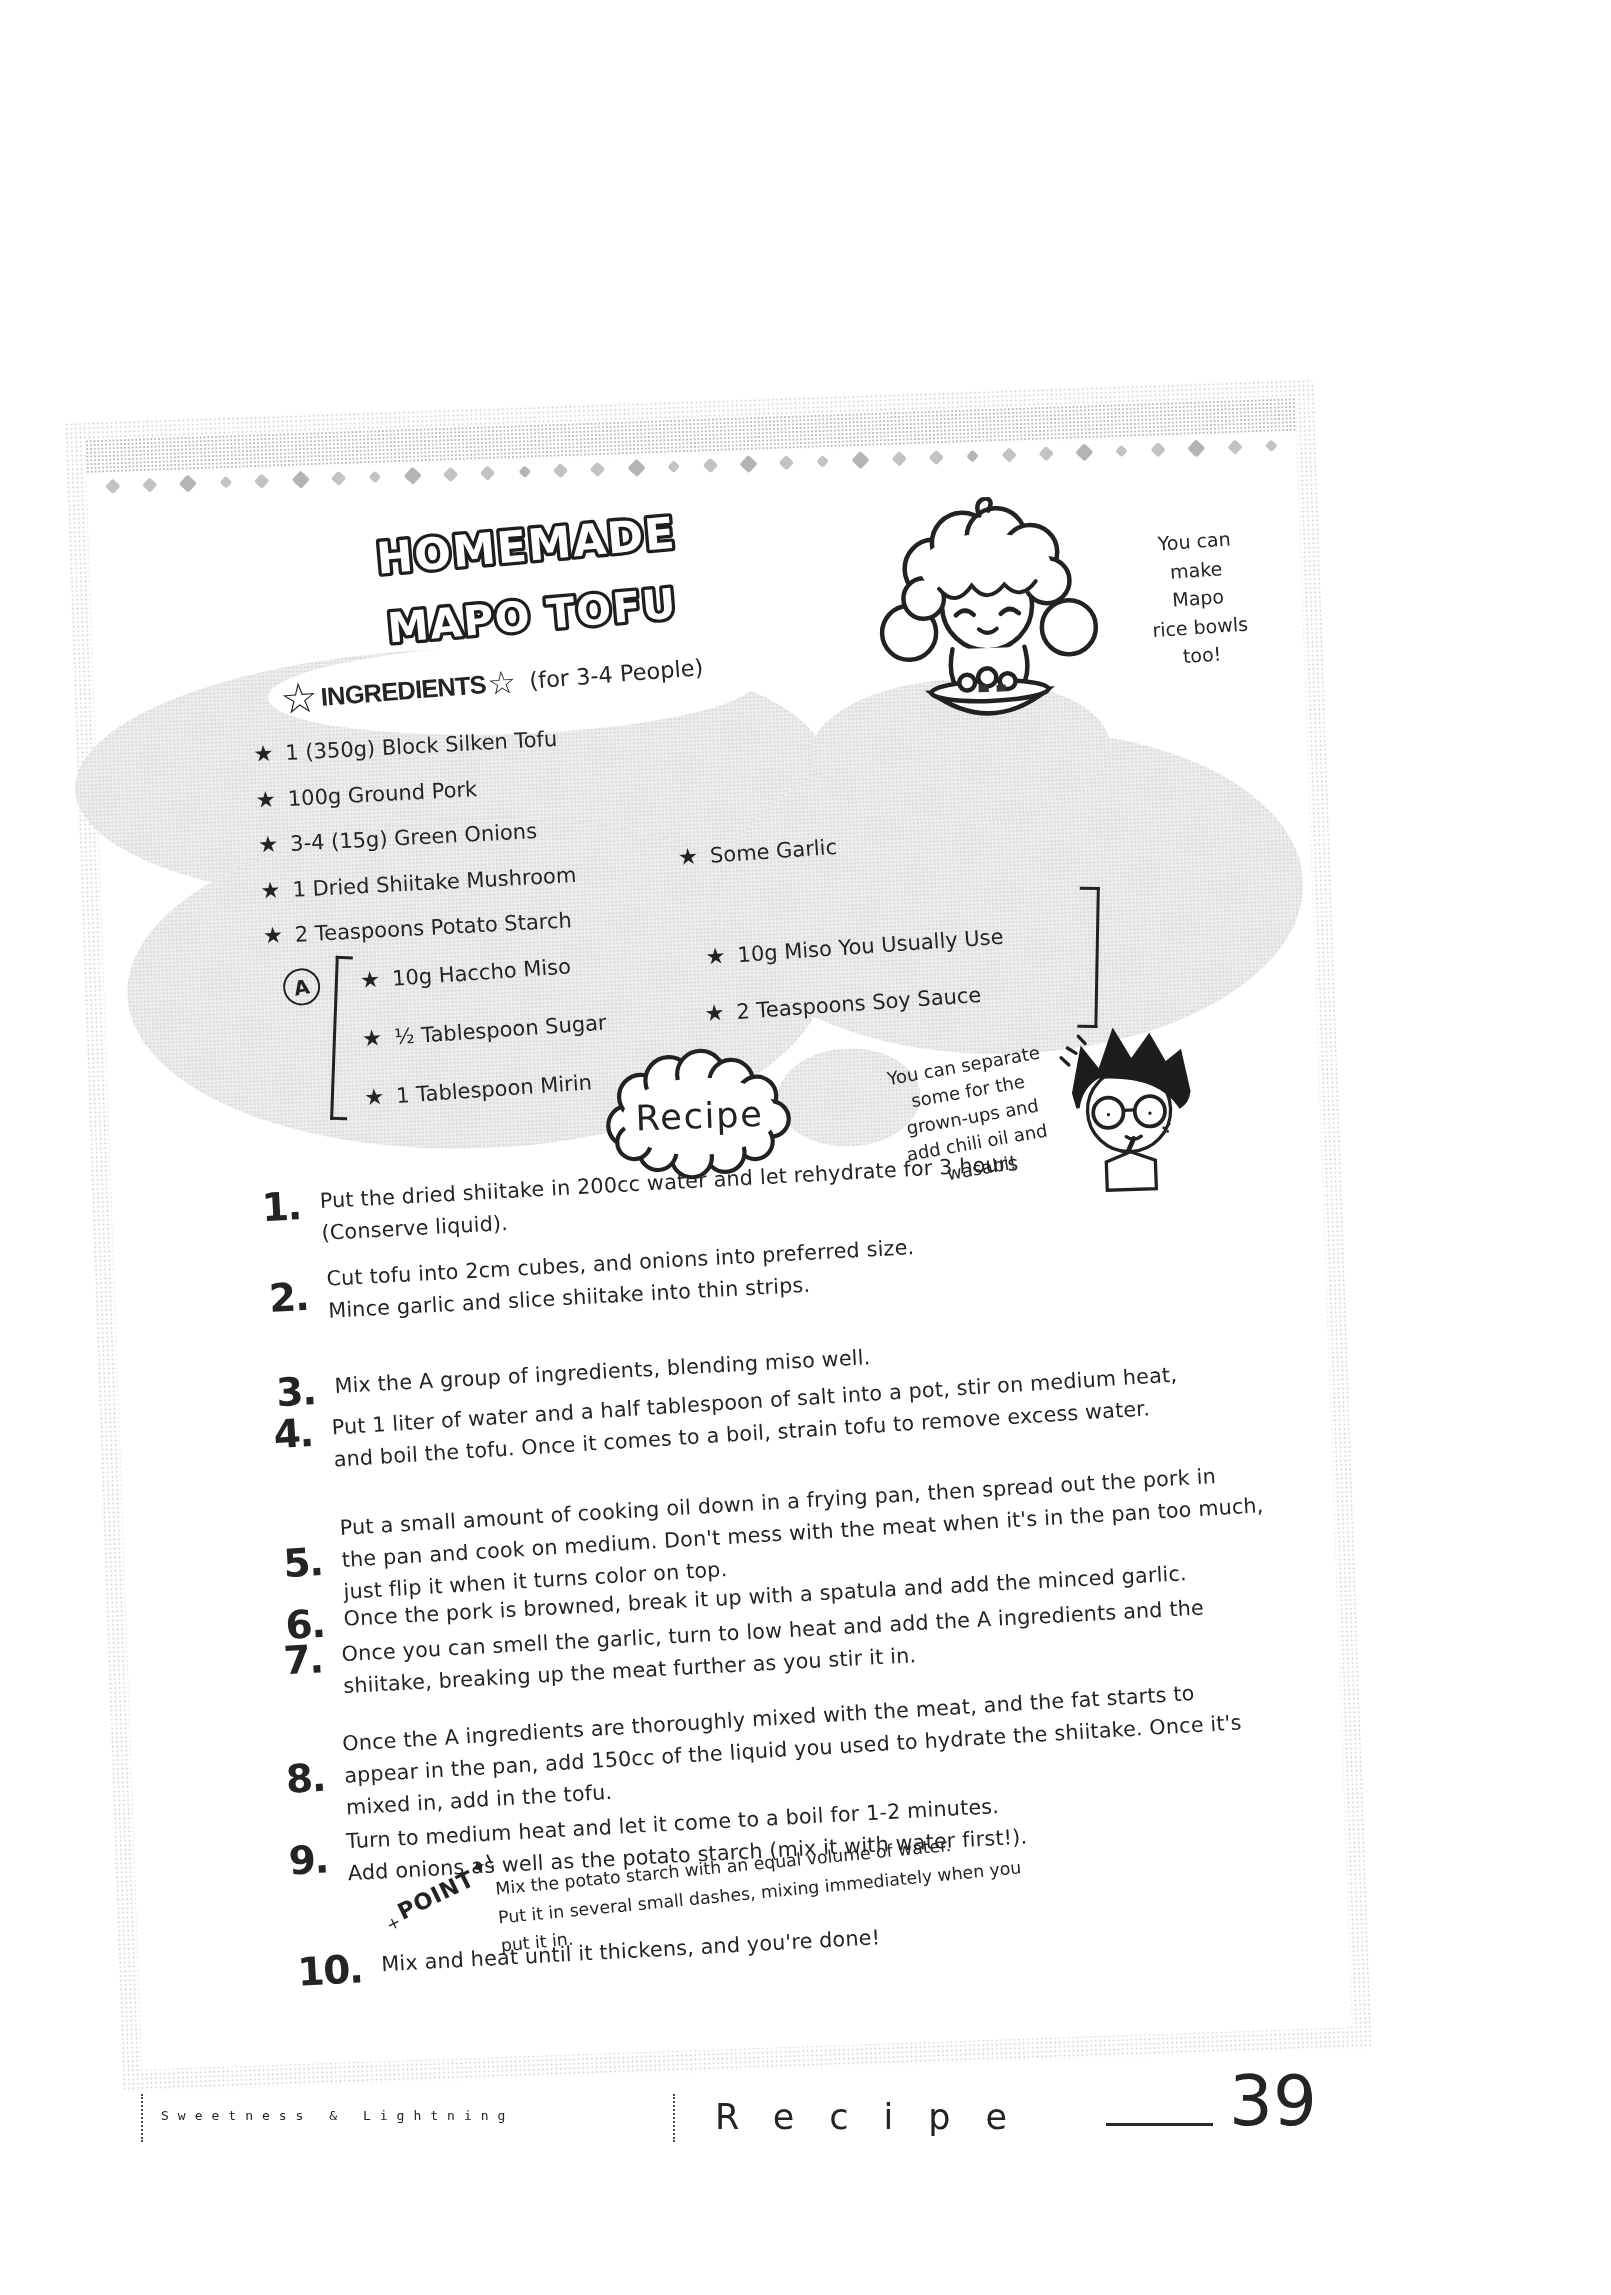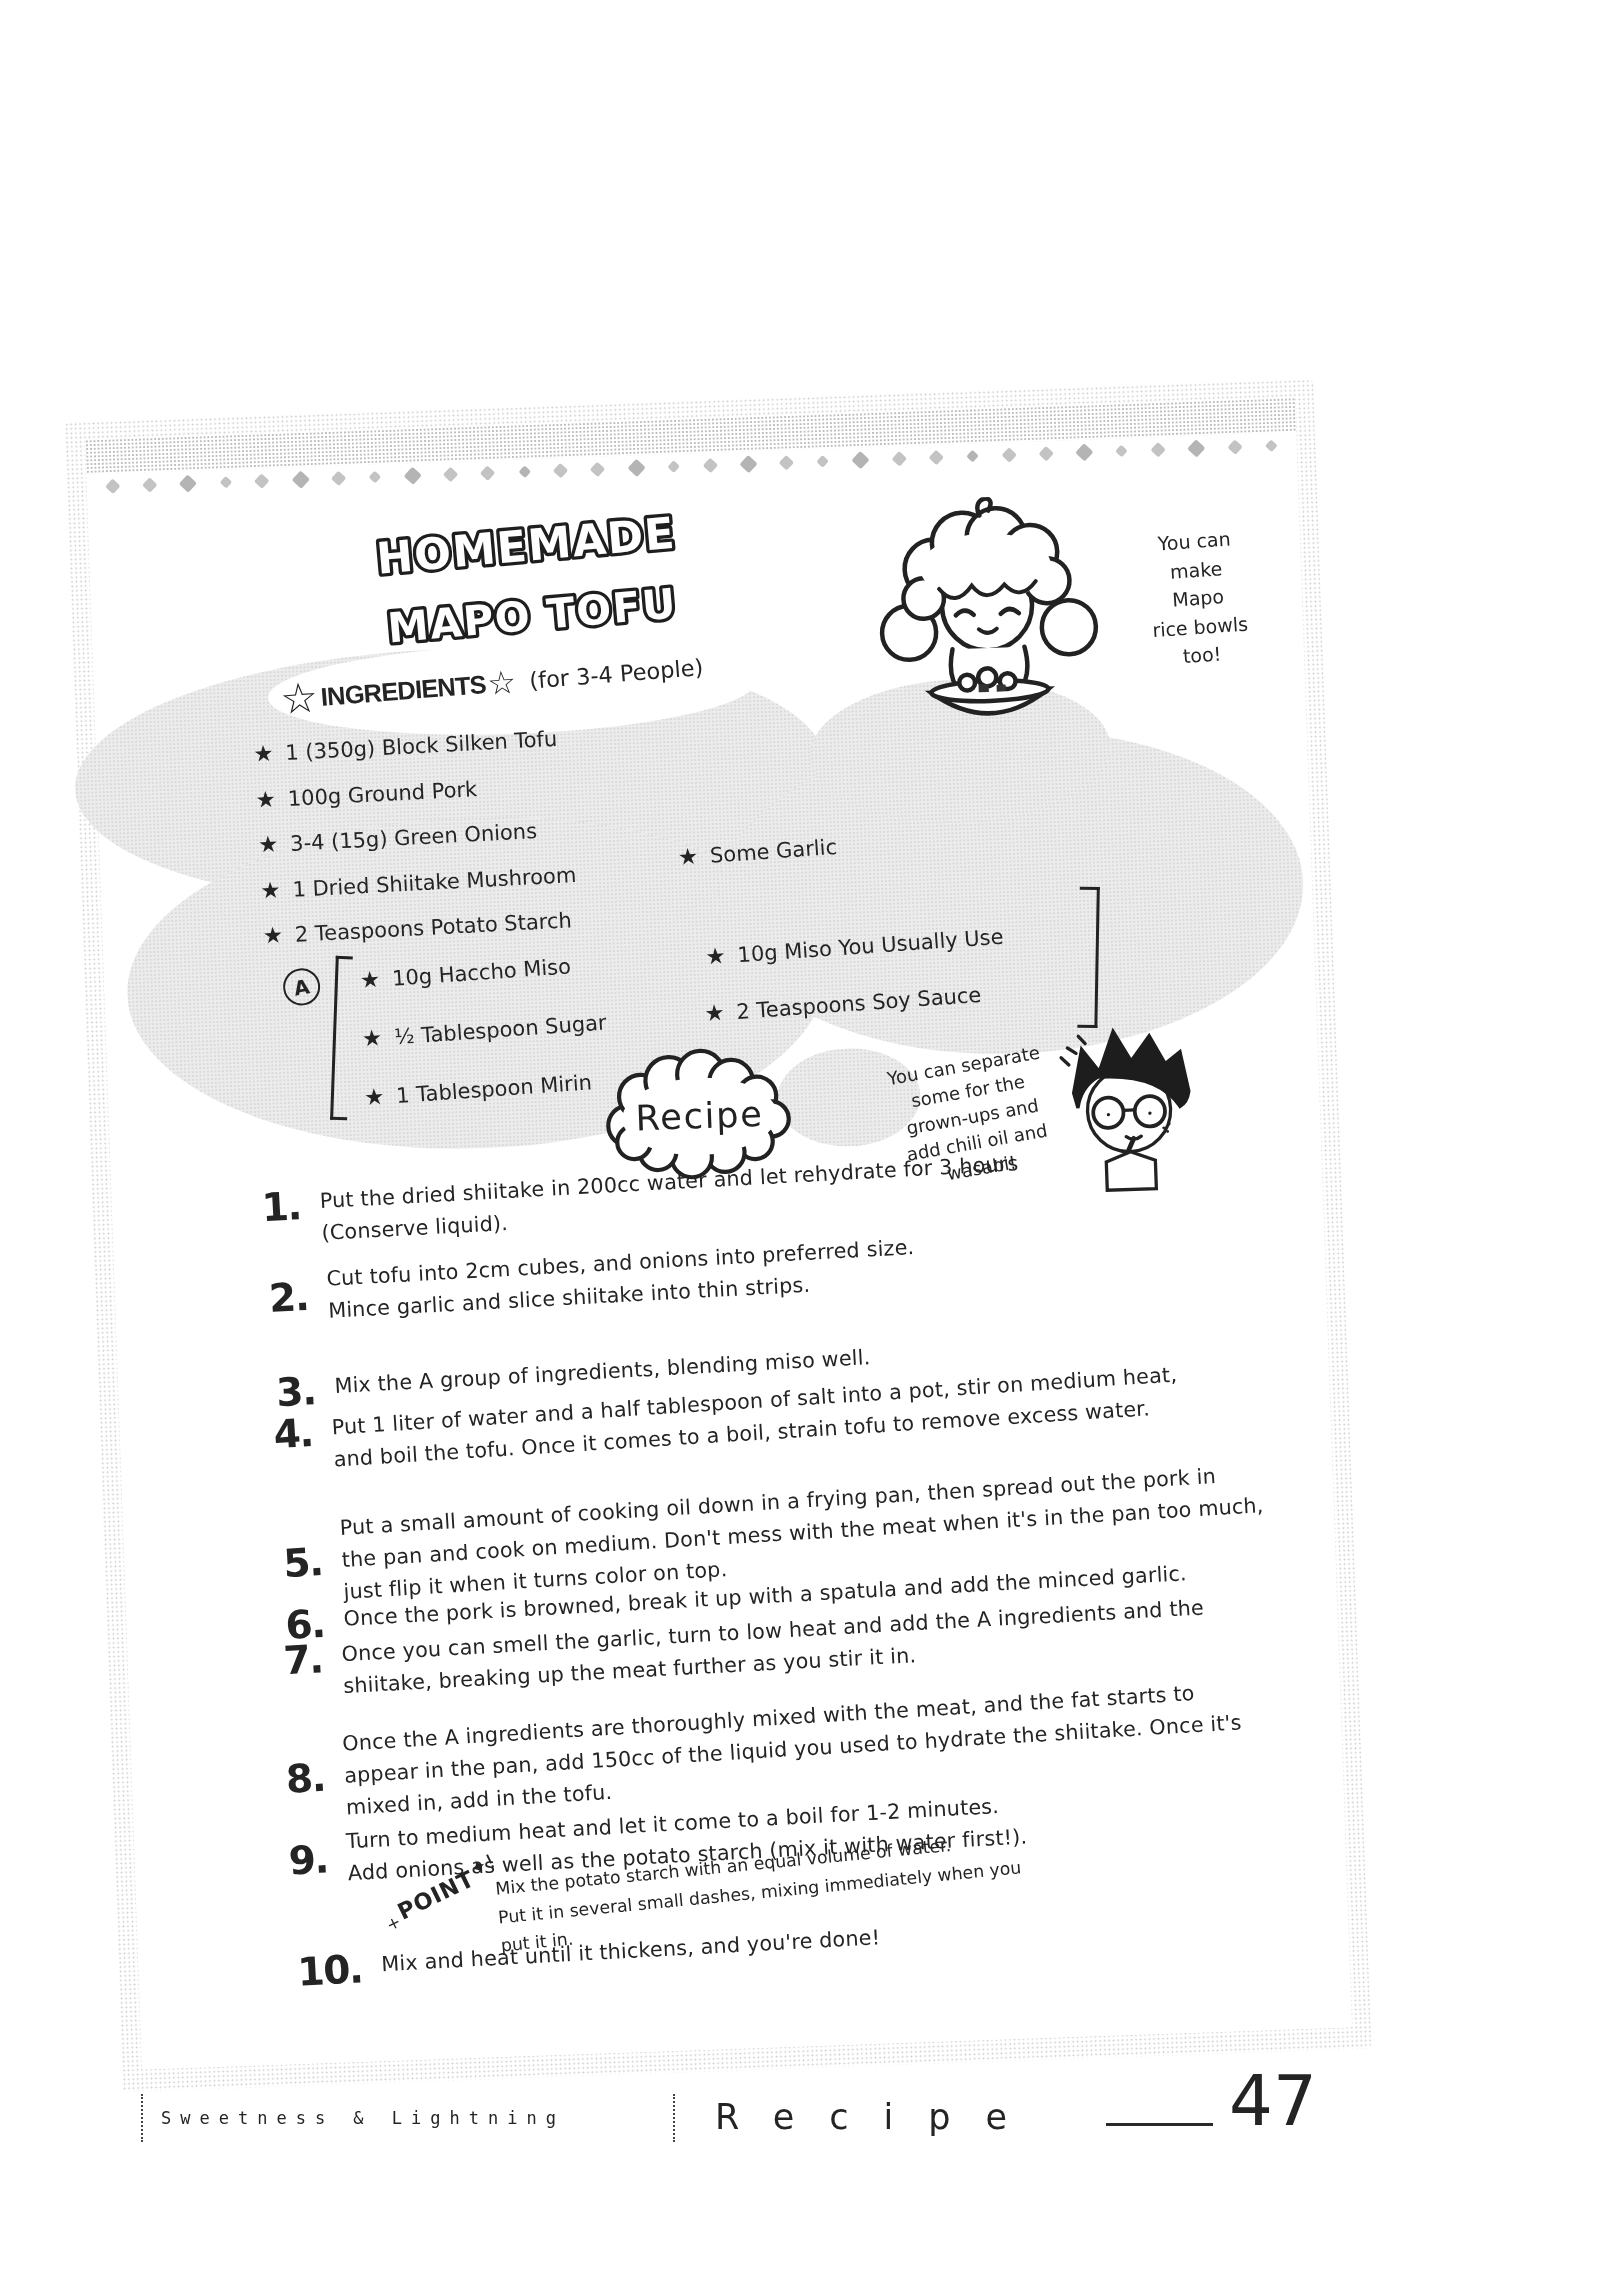--- a/index.html
+++ b/index.html
@@ -109,21 +109,21 @@
   .pt-spark{font-weight:normal;}
   .pt-left{font-size:16.5px;vertical-align:-4.5px;margin-right:1.5px;}
   .pt-right{font-size:19.5px;vertical-align:7.5px;margin-left:1.5px;}
   .point-text{position:absolute;left:361px;top:1432px;width:541px;font-size:17.3px;
     line-height:1.65;white-space:pre-line;transform:rotate(-3.5deg);}
 
   
   .f-bar{position:absolute;width:0;height:48px;border-left:2.3px dotted #444;}
   .f-bar-1{left:141px;top:2094px;} .f-bar-2{left:673px;top:2094px;}
   .f-series{position:absolute;left:161px;top:2108px;font-family:"DejaVu Sans Mono",monospace;
-    font-size:17px;letter-spacing:9px;white-space:nowrap;}
+    font-size:13px;letter-spacing:9px;white-space:nowrap;}
   .f-recipe{position:absolute;left:715px;top:2097px;font-size:35px;letter-spacing:35px;
     white-space:nowrap;}
   .f-dash{position:absolute;left:1106px;top:2123px;width:107px;height:3px;background:#2a2a2a;}
   .f-page{position:absolute;left:1229px;top:2067px;font-size:69px;line-height:1;}
 </style>
 </head>
 <body>
 
 <div class="paper-halo"></div>
 
@@ -381,14 +381,14 @@
   <div class="point-text">Mix the potato starch with an equal volume of water.
 Put it in several small dashes, mixing immediately when you put it in.</div>
 
 </div>
 
 <div class="f-bar f-bar-1"></div>
 <div class="f-series">Sweetness &amp; Lightning</div>
 <div class="f-bar f-bar-2"></div>
 <div class="f-recipe">Recipe</div>
 <div class="f-dash"></div>
-<div class="f-page">47</div>
+<div class="f-page">39</div>
 
 
 </body></html>

